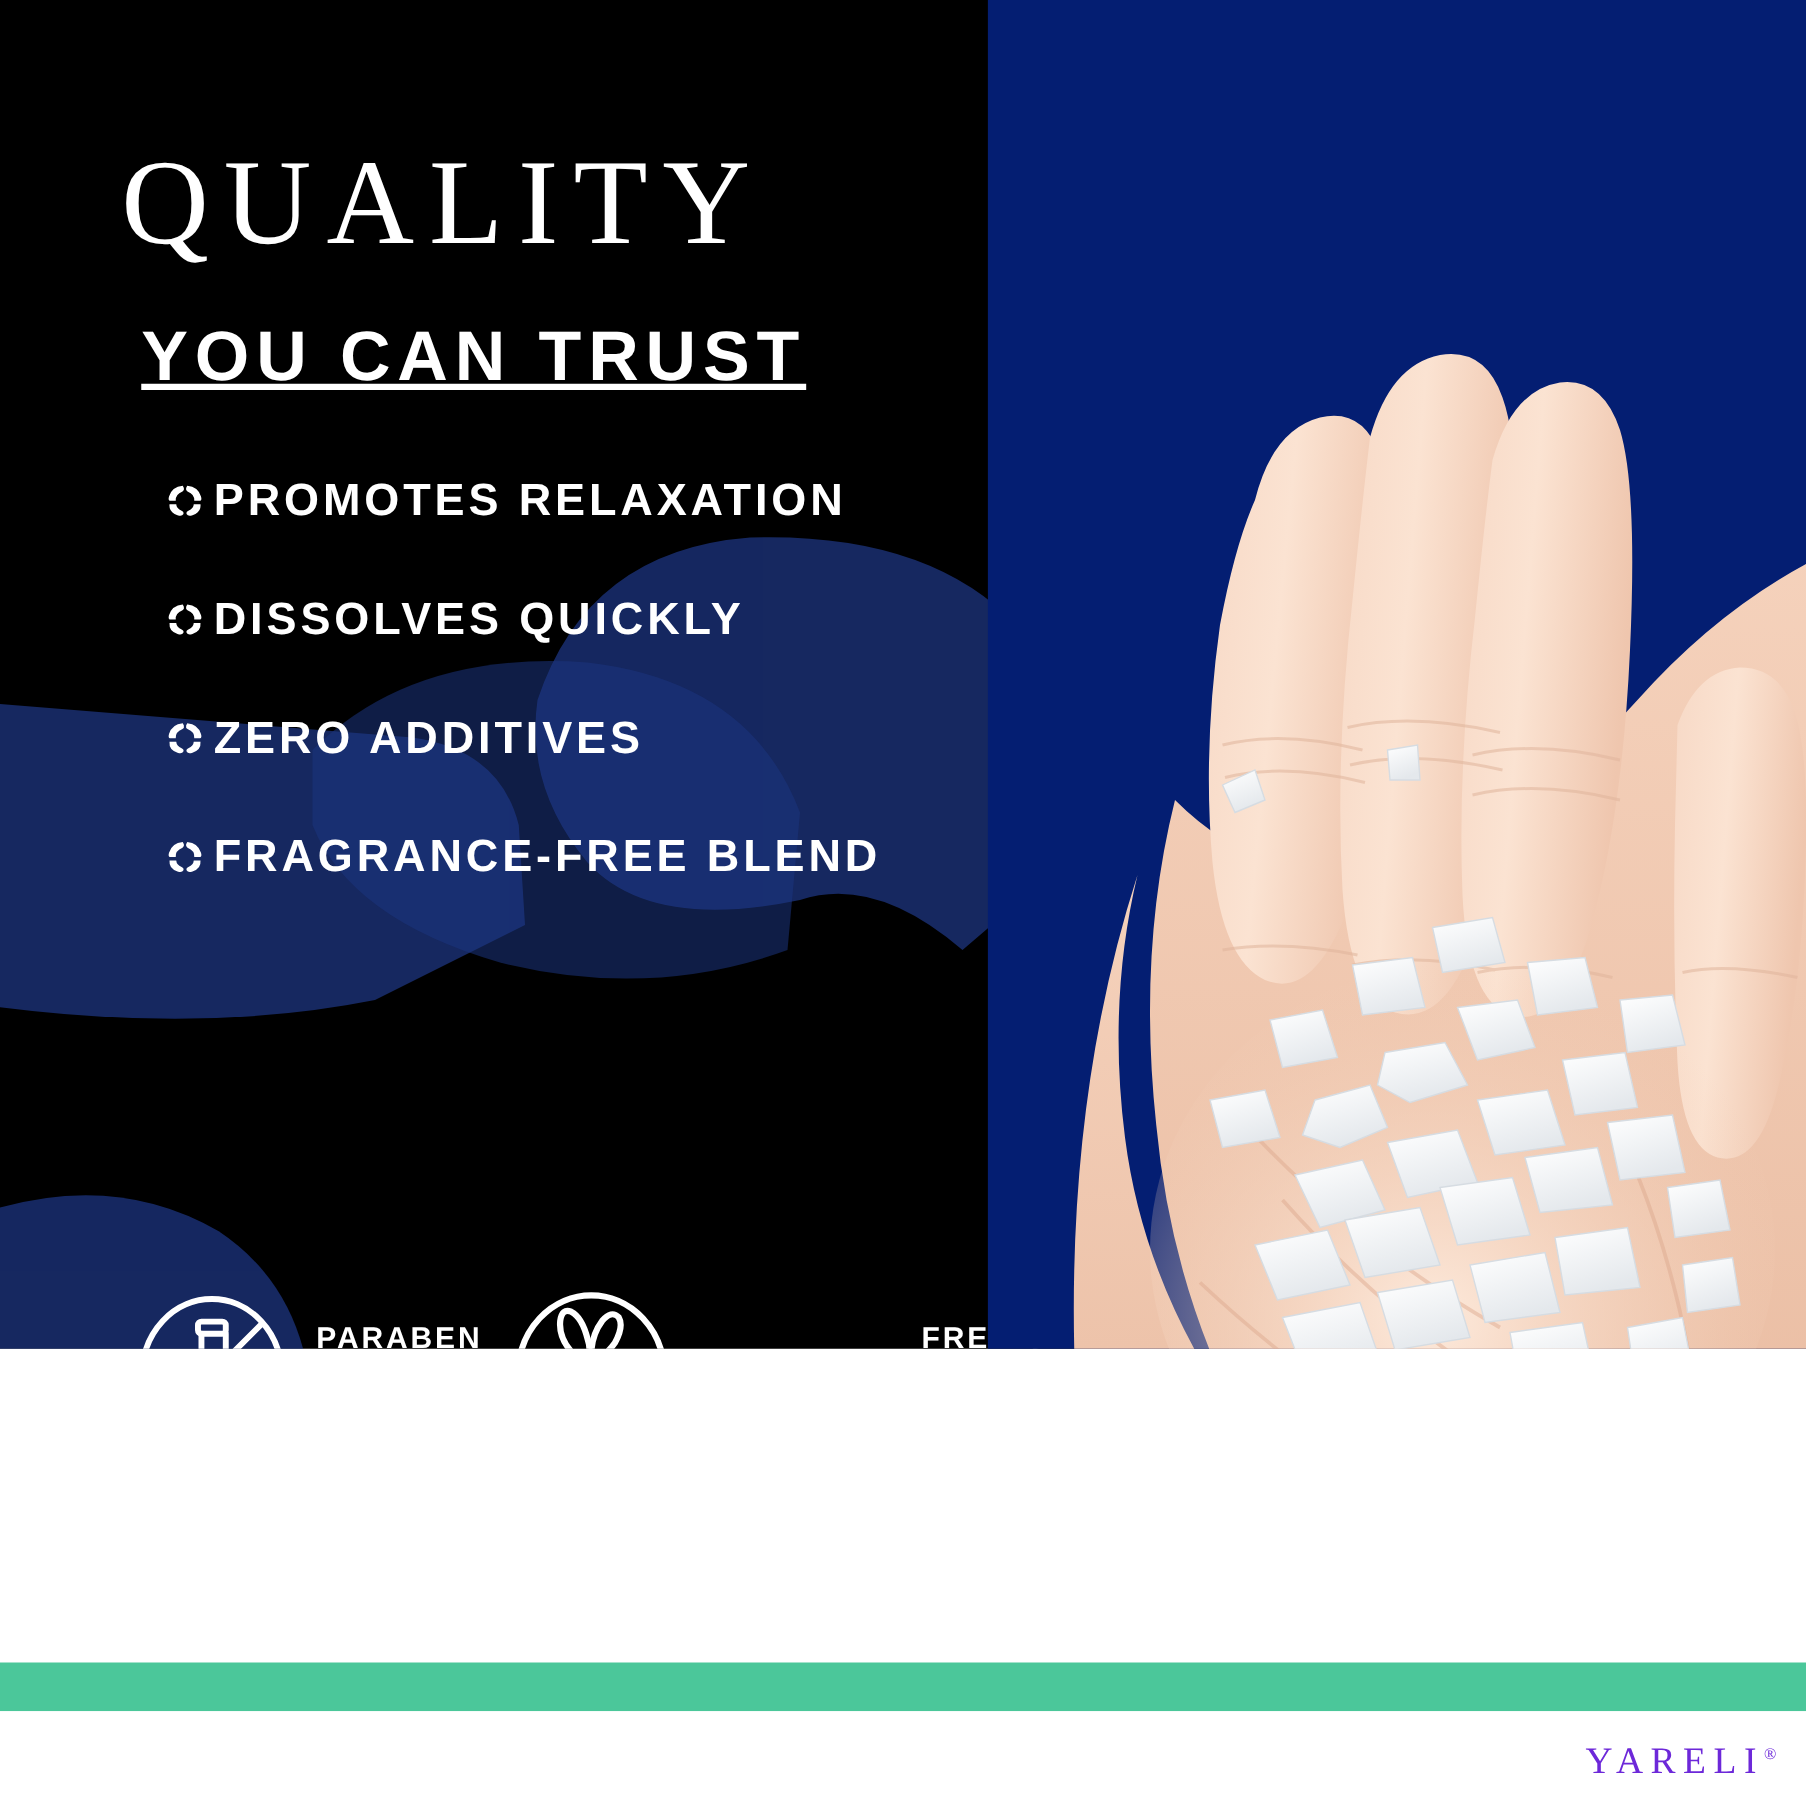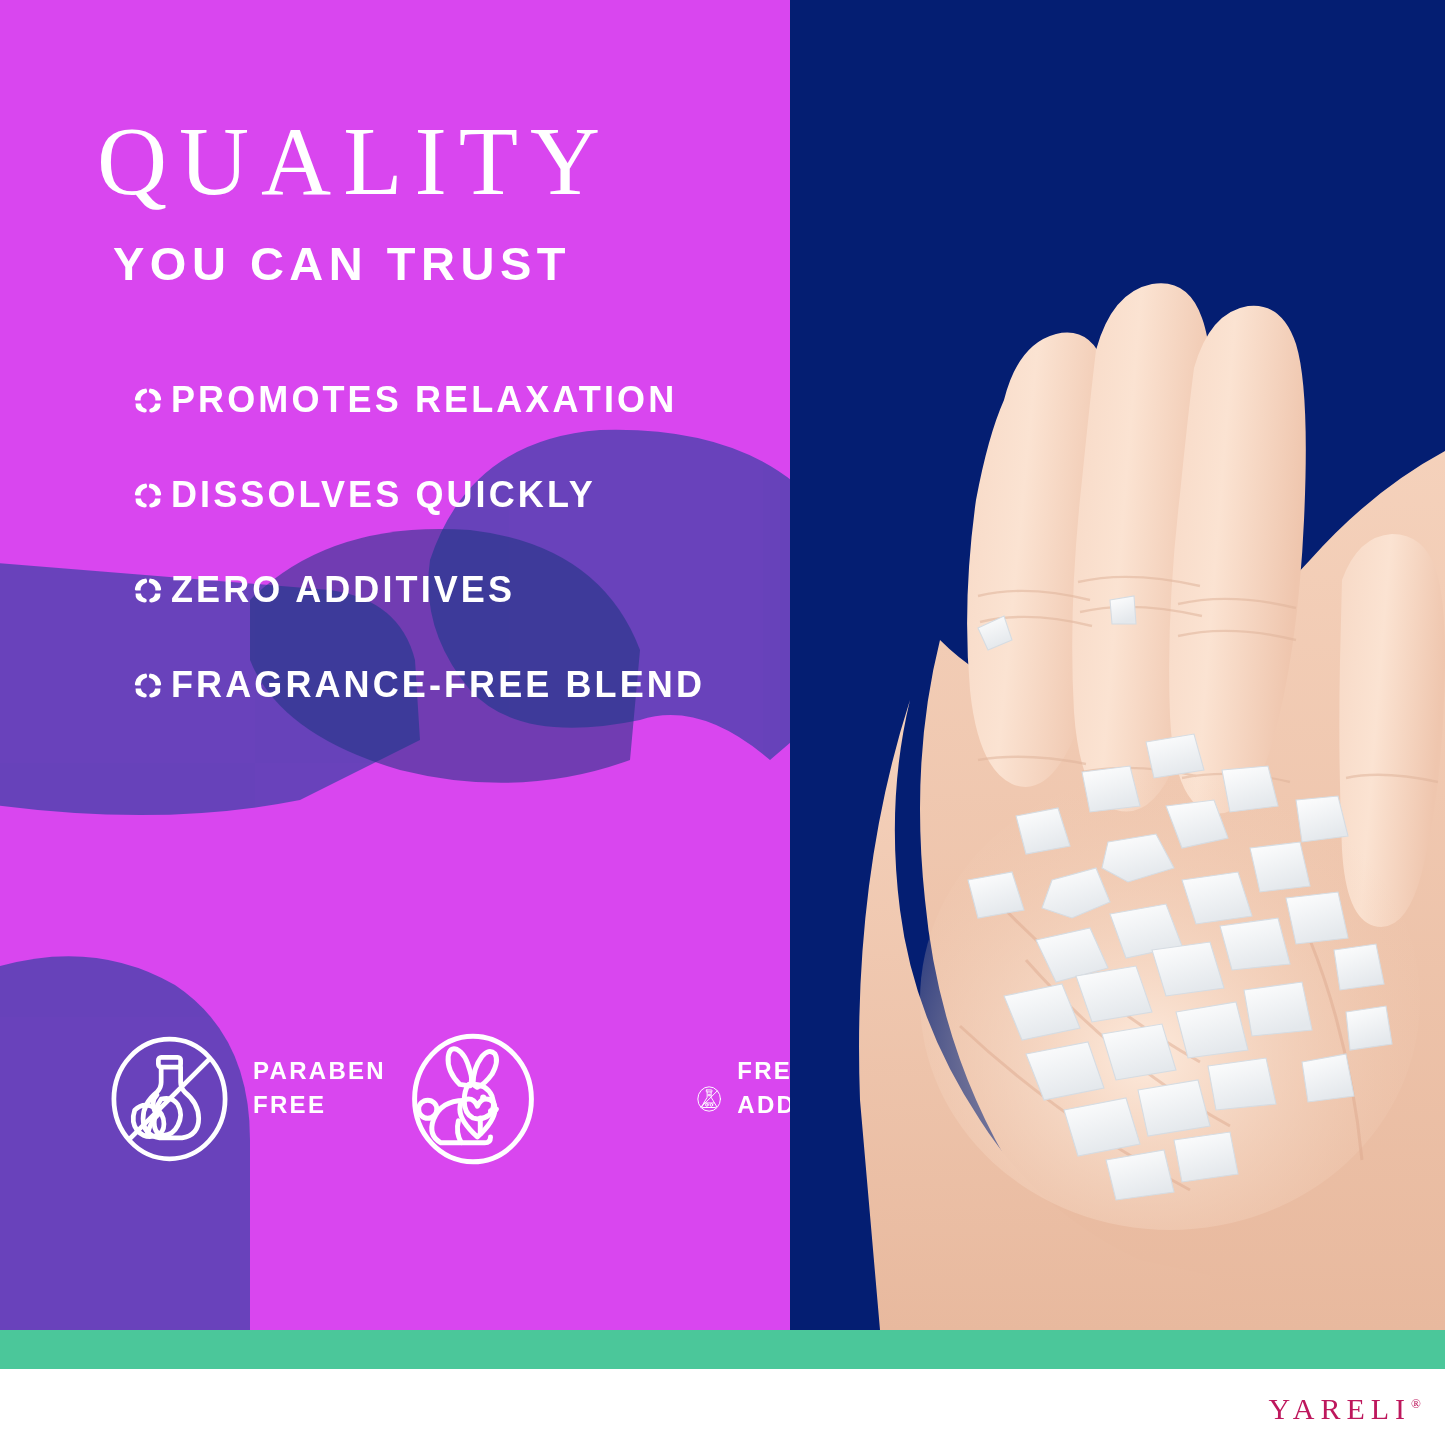--- a/index.html
+++ b/index.html
@@ -15,22 +15,22 @@
     position:relative;
     width:1445px; height:1445px;
     background:#ffffff;
     overflow:hidden;
   }
 
   
   .hero {
     position:absolute;
     left:0; top:0;
-    width:1445px; height:1330px;
-    background:#d946ef;
+    width:1445px; height:1079px;
+    background:#000000;
     overflow:hidden;
   }
 
   
   .watermark {
     position:absolute;
     left:0; top:0;
     width:1445px; height:1330px;
     pointer-events:none;
   }
@@ -49,26 +49,27 @@
     font-size:97px;
     line-height:1.02;
     letter-spacing:12px;
     color:#ffffff;
     font-weight:400;
     white-space:nowrap;
   }
 
   .subhead {
     position:absolute;
-    left:113px; top:236px;
-    font-size:47px;
+    left:113px; top:252px;
+    font-size:56px;
     font-weight:700;
     letter-spacing:5.5px;
     color:#ffffff;
     white-space:nowrap;
+    text-decoration:underline;
   }
 
   
   .bullets {
     position:absolute;
     left:131px; top:352px;
     width:720px;
   }
   .bullet-row {
     display:flex;
@@ -144,21 +145,21 @@
     left:0; top:1369px;
     width:1445px; height:76px;
     background:#ffffff;
   }
   .brand {
     position:absolute;
     right:24px; top:1392px;
     font-family:"Liberation Serif", serif;
     font-size:30px;
     letter-spacing:6px;
-    color:#be185d;
+    color:#6d28d9;
     white-space:nowrap;
   }
   .brand sup {
     font-size:13px;
     letter-spacing:0;
     vertical-align:super;
   }
 </style>
 </head>
 <body>

